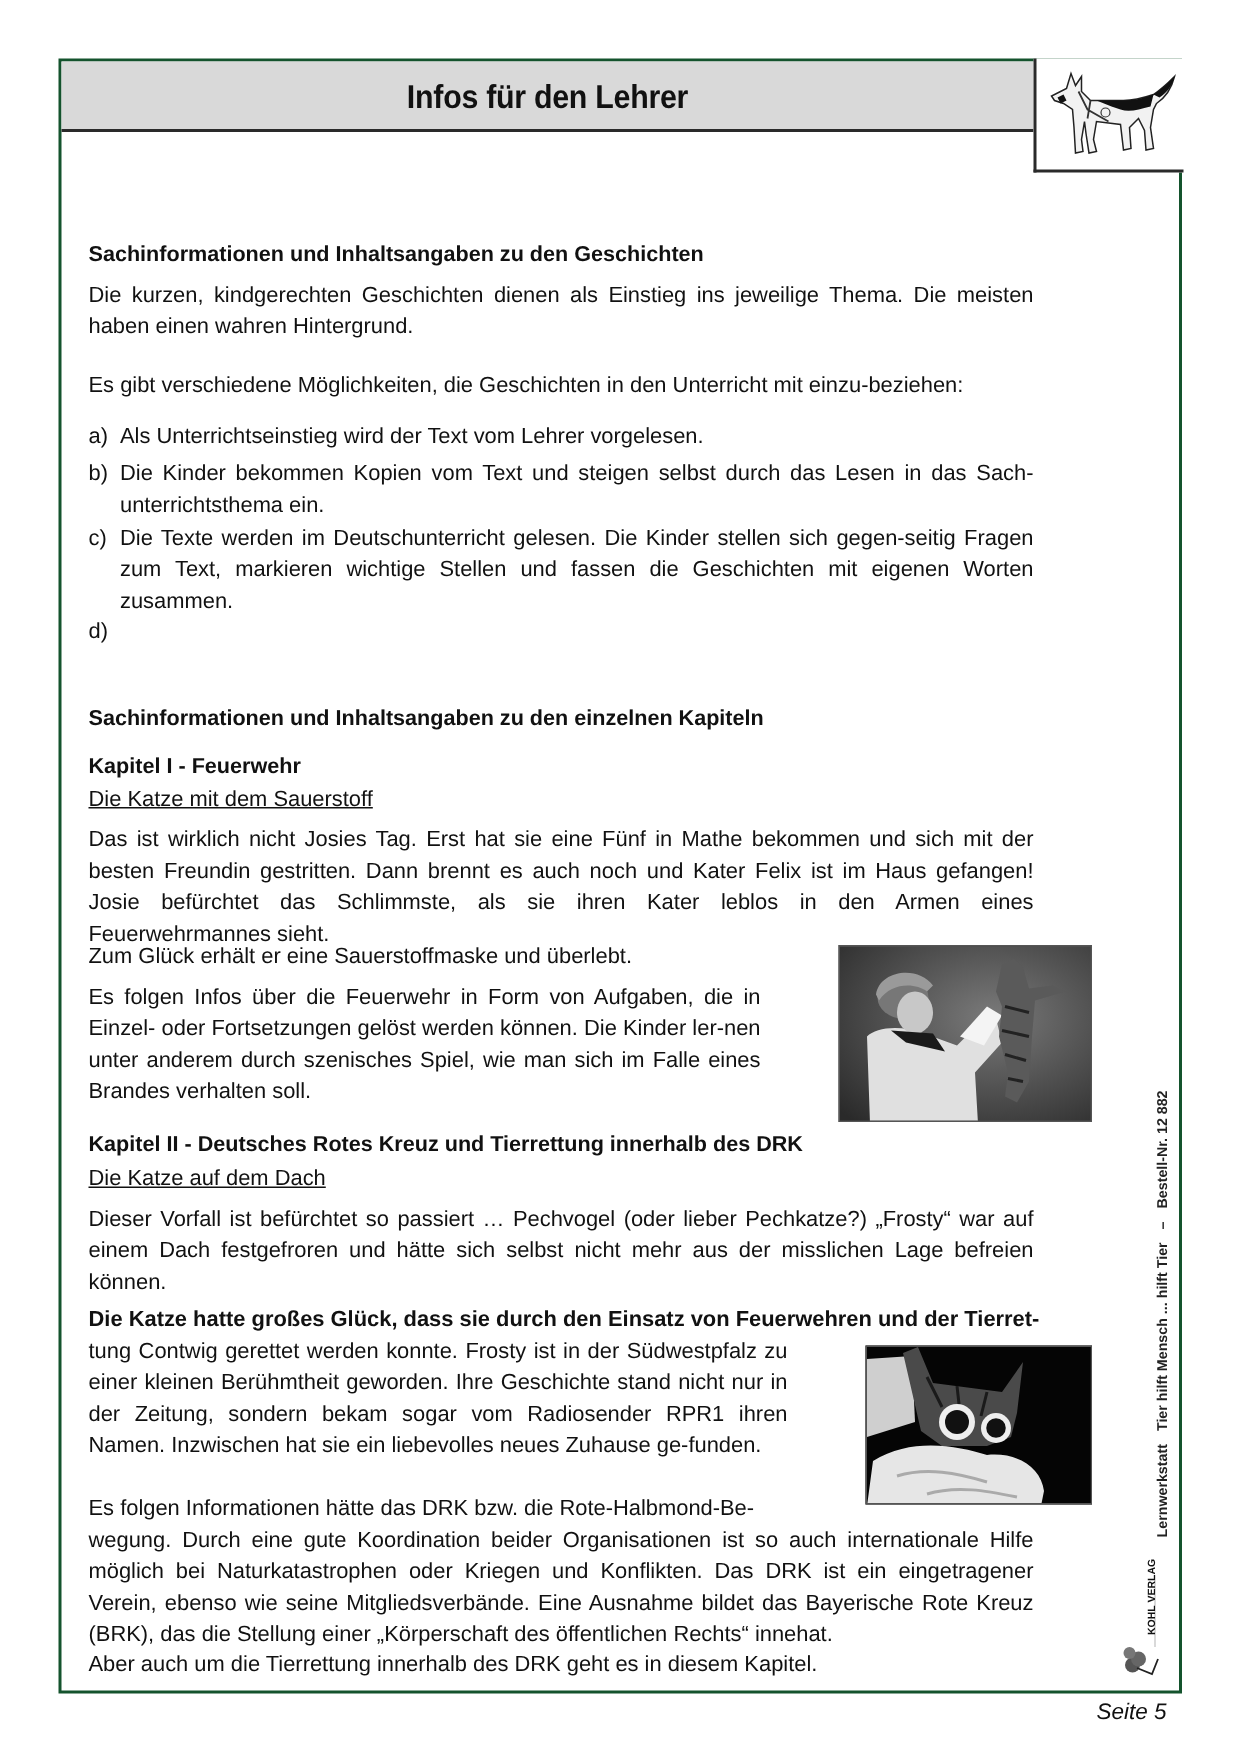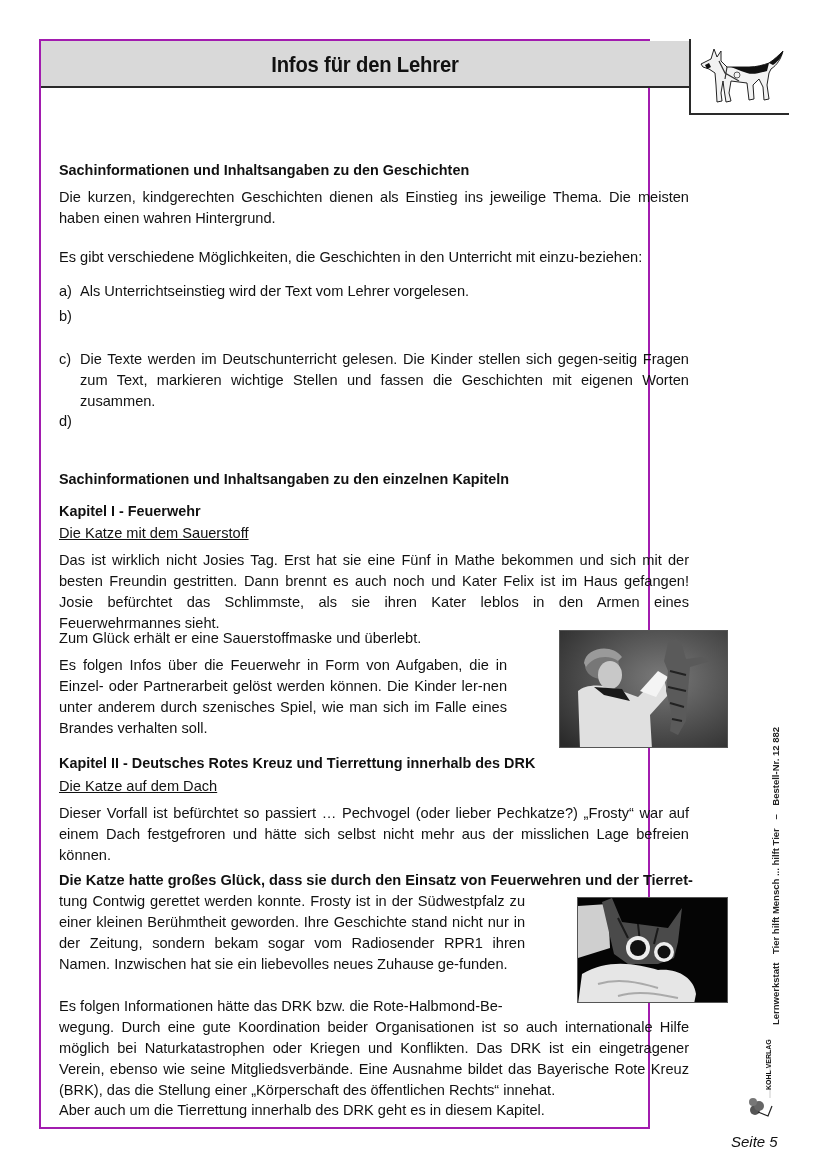--- a/index.html
+++ b/index.html
@@ -1,19 +1,19 @@
 <!DOCTYPE html>
 <html><head>
 <meta charset="utf-8">
 <style>
   * { box-sizing: border-box; margin: 0; padding: 0; }
   html, body { width: 827px; height: 1169px; background: #ffffff; overflow: hidden; }
   body { position: relative; font-family: "Liberation Sans", sans-serif; color: #111; }
 
-  .frame { position: absolute; left: 39px; top: 39px; width: 611px; height: 1090px; border: 2px solid #a21caf; }
+  .frame { position: absolute; left: 39px; top: 39px; width: 749px; height: 1090px; border: 2px solid #14532d; }
   .header-bar { position: absolute; left: 0; top: 0; width: 648px; height: 47px; background: #d9d9d9; border-bottom: 2px solid #2a2a2a; }
   .header-title { position: absolute; left: 0; top: 0; width: 648px; height: 47px; line-height: 47px; text-align: center; font-size: 22px; font-weight: bold; letter-spacing: -0.2px; transform: scaleX(0.92); }
   .dog-box { position: absolute; left: 648px; top: -2px; width: 100px; height: 76px; border-left: 2px solid #2a2a2a; border-bottom: 2px solid #2a2a2a; background: #fff; }
   .dog-box svg { position: absolute; left: 6px; top: 6px; }
 
   .content { position: absolute; left: 59px; top: 120px; width: 630px; font-size: 14.6px; line-height: 21px; }
   .content p { text-align: justify; }
   .h { font-weight: bold; font-size: 14.4px; }
   .sub { text-decoration: underline; }
 
@@ -51,36 +51,37 @@
   <div class="abs h" style="top:40px;left:0;">Sachinformationen und Inhaltsangaben zu den Geschichten</div>
   <p class="abs" style="top:67px;left:0;width:630px;">Die kurzen, kindgerechten Geschichten dienen als Einstieg ins jeweilige Thema. Die meisten haben einen wahren Hintergrund.</p>
   <p class="abs" style="top:115px;left:0;width:630px;margin-top:12px;">Es gibt verschiedene Möglichkeiten, die Geschichten in den Unterricht mit einzu-beziehen:</p>
 
   <div class="list-item" style="top:161px;">
     <span class="mk">a)</span>
     <span>Als Unterrichtseinstieg wird der Text vom Lehrer vorgelesen.</span>
   </div>
   <div class="list-item" style="top:186px;">
     <span class="mk">b)</span>
+    <span>Die Kinder bekommen Kopien vom Text und steigen selbst durch das Lesen in das Sach-unterrichtsthema ein.</span>
   </div>
   <div class="list-item" style="top:229px;">
     <span class="mk">c)</span>
     <span>Die Texte werden im Deutschunterricht gelesen. Die Kinder stellen sich gegen-seitig Fragen zum Text, markieren wichtige Stellen und fassen die Geschichten mit eigenen Worten zusammen.</span>
   </div>
   <div class="list-item" style="top:291px;">
     <span class="mk">d)</span>
   </div>
 
   <div class="abs h" style="top:349px;left:0;">Sachinformationen und Inhaltsangaben zu den einzelnen Kapiteln</div>
 
   <div class="abs h" style="top:381px;left:0;">Kapitel I - Feuerwehr</div>
   <div class="abs sub" style="top:403px;left:0;">Die Katze mit dem Sauerstoff</div>
   <p class="abs" style="top:430px;left:0;width:630px;">Das ist wirklich nicht Josies Tag. Erst hat sie eine Fünf in Mathe bekommen und sich mit der besten Freundin gestritten. Dann brennt es auch noch und Kater Felix ist im Haus gefangen! Josie befürchtet das Schlimmste, als sie ihren Kater leblos in den Armen eines Feuerwehrmannes sieht.</p>
   <p class="abs" style="top:508px;left:0;width:630px;">Zum Glück erhält er eine Sauerstoffmaske und überlebt.</p>
-  <p class="abs" style="top:535px;left:0;width:448px;">Es folgen Infos über die Feuerwehr in Form von Aufgaben, die in Einzel- oder Partnerarbeit gelöst werden können. Die Kinder ler-nen unter anderem durch szenisches Spiel, wie man sich im Falle eines Brandes verhalten soll.</p>
+  <p class="abs" style="top:535px;left:0;width:448px;">Es folgen Infos über die Feuerwehr in Form von Aufgaben, die in Einzel- oder Fortsetzungen gelöst werden können. Die Kinder ler-nen unter anderem durch szenisches Spiel, wie man sich im Falle eines Brandes verhalten soll.</p>
 
   <div class="abs h" style="top:633px;left:0;">Kapitel II - Deutsches Rotes Kreuz und Tierrettung innerhalb des DRK</div>
   <div class="abs sub" style="top:656px;left:0;">Die Katze auf dem Dach</div>
   <p class="abs" style="top:683px;left:0;width:630px;">Dieser Vorfall ist befürchtet so passiert … Pechvogel (oder lieber Pechkatze?) „Frosty“ war auf einem Dach festgefroren und hätte sich selbst nicht mehr aus der misslichen Lage befreien können.</p>
   <p class="abs" style="top:750px;left:0;width:630px;white-space:nowrap;font-weight:bold;">Die Katze hatte großes Glück, dass sie durch den Einsatz von Feuerwehren und der Tierret-</p>
   <p class="abs" style="top:771px;left:0;width:466px;">tung Contwig gerettet werden konnte. Frosty ist in der Südwestpfalz zu einer kleinen Berühmtheit geworden. Ihre Geschichte stand nicht nur in der Zeitung, sondern bekam sogar vom Radiosender RPR1 ihren Namen. Inzwischen hat sie ein liebevolles neues Zuhause ge-funden.</p>
   <p class="abs" style="top:876px;left:0;width:466px;white-space:nowrap;">Es folgen Informationen hätte das DRK bzw. die Rote-Halbmond-Be-</p>
   <p class="abs" style="top:897px;left:0;width:630px;">wegung. Durch eine gute Koordination beider Organisationen ist so auch internationale Hilfe möglich bei Naturkatastrophen oder Kriegen und Konflikten. Das DRK ist ein eingetragener Verein, ebenso wie seine Mitgliedsverbände. Eine Ausnahme bildet das Bayerische Rote Kreuz (BRK), das die Stellung einer „Körperschaft des öffentlichen Rechts“ innehat.</p>
   <p class="abs" style="top:980px;left:0;width:630px;">Aber auch um die Tierrettung innerhalb des DRK geht es in diesem Kapitel.</p>
 </div>

